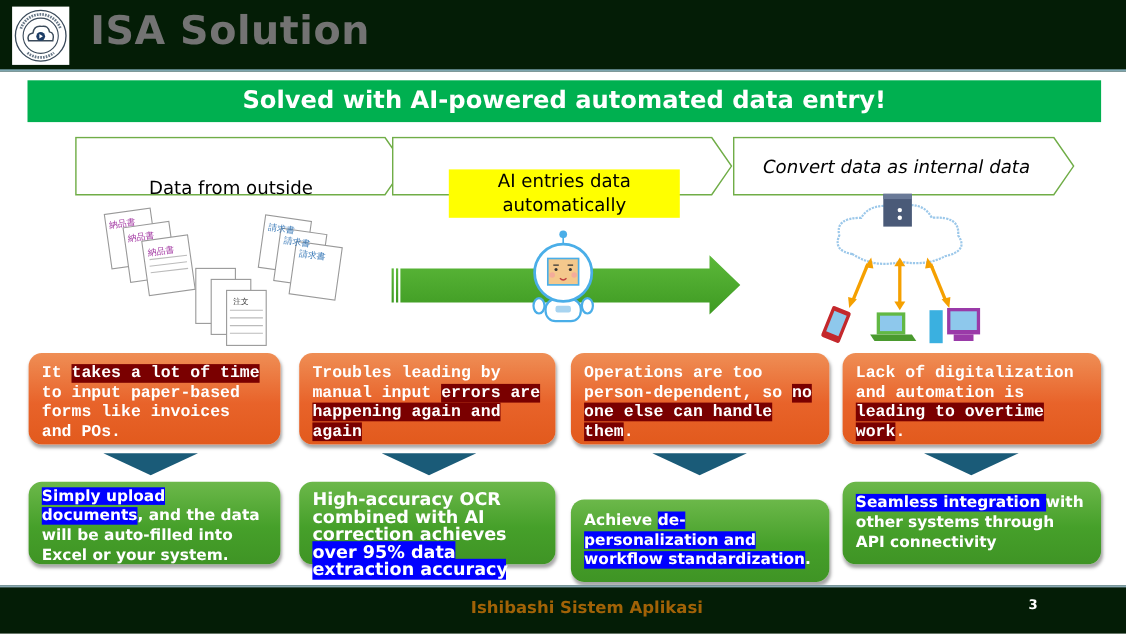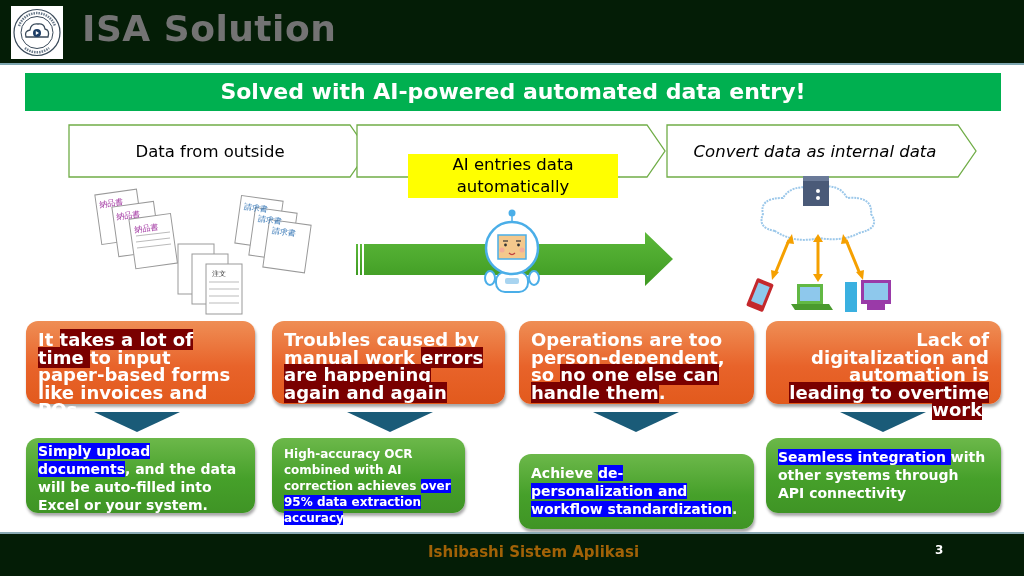--- a/index.html
+++ b/index.html
@@ -14,21 +14,21 @@
   .banner { position: absolute; left: 25px; top: 73px; width: 976px; height: 38px; background: #00b050; color: #ffffff; font-family: "DejaVu Sans", sans-serif; font-weight: bold; font-size: 22px; text-align: center; line-height: 38px; }
 
   .chevrons { position: absolute; left: 0; top: 124px; width: 1024px; height: 55px; }
   .chevrons svg { position: absolute; left: 0; top: 0; }
   .chev-label { position: absolute; top: 0; height: 55px; display: flex; align-items: center; justify-content: center; text-align: center; font-family: "DejaVu Sans", sans-serif; font-size: 16.5px; color: #000; line-height: 22px; }
   .hl-yellow { background: #ffff00; }
 
   .illus { position: absolute; }
 
   .card { position: absolute; border-radius: 12px; color: #ffffff; font-family: "DejaVu Sans", sans-serif; font-weight: bold; box-shadow: 1px 3px 3px rgba(0,0,0,0.35); padding: 10px 12px; }
-  .card.orange { top: 321px; height: 83px; background: linear-gradient(#ef8e55, #e8632a 55%, #e25a1d); font-size: 18px; line-height: 17.5px; }
+  .card.orange { top: 321px; height: 83px; background: linear-gradient(#ef8e55, #e8632a 55%, #e25a1d); font-size: 15px; line-height: 17.5px; font-family: Liberation Mono, monospace; }
   .card.green { top: 438px; height: 75px; background: linear-gradient(#6cb84a, #46a02a 55%, #3f9425); line-height: 18px; }
   .hl-red { background: #7a0000; }
   .hl-blue { background: #0000ff; }
 
   .down-arrow { position: absolute; top: 412px; width: 0; height: 0; border-left: 43px solid transparent; border-right: 43px solid transparent; border-top: 20px solid #1a5b78; }
 
   .footer { position: absolute; left: 0; top: 532px; width: 1024px; height: 44px; background: #041d06; border-top: 2px solid #8aaab4; }
   .footer-company { position: absolute; left: 428px; top: 9px; font-family: "DejaVu Sans", sans-serif; font-size: 15px; font-weight: bold; color: #a16207; }
   .footer-page { position: absolute; left: 935px; top: 9px; font-family: "DejaVu Sans", sans-serif; font-size: 12px; font-weight: bold; color: #ffffff; }
 </style>
@@ -51,21 +51,21 @@
 </div>
 
 <div class="banner">Solved with AI-powered automated data entry!</div>
 
 <div class="chevrons">
   <svg width="1024" height="55">
     <path d="M69 1 L350 1 L368 27 L350 53 L69 53 Z" fill="#fff" stroke="#70ad47" stroke-width="1.3"></path>
     <path d="M357 1 L647 1 L665 27 L647 53 L357 53 Z" fill="#fff" stroke="#70ad47" stroke-width="1.3"></path>
     <path d="M667 1 L958 1 L976 27 L958 53 L667 53 Z" fill="#fff" stroke="#70ad47" stroke-width="1.3"></path>
   </svg>
-  <div class="chev-label" style="left:69px;width:282px;">
+  <div class="chev-label" style="left:69px;width:282px;margin-top:19px;">
     <span>Data from outside</span>
   </div>
   <div class="chev-label" style="left:408px;width:210px;margin-top:24px;">
     <span class="hl-yellow">AI entries data automatically</span>
   </div>
   <div class="chev-label" style="left:680px;width:270px;font-style:italic;">
     <span>Convert data as internal data</span>
   </div>
 </div>
 
@@ -169,38 +169,38 @@
       <rect x="129" y="107" width="24" height="17" fill="#8ec8ec"></rect>
       <rect x="132" y="128" width="18" height="6" fill="#9a3aa8"></rect>
     </g>
   </svg>
 </div>
 
 <div class="card orange" style="left:26px;width:229px;">
   <span>It </span><span class="hl-red">takes a lot of time </span><span>to input paper-based forms like invoices and POs.</span>
 </div>
 <div class="card orange" style="left:272px;width:233px;">
-  <span>Troubles caused by manual work </span><span class="hl-red">errors are happening again and again</span>
+  <span>Troubles leading by manual input </span><span class="hl-red">errors are happening again and again</span>
 </div>
 <div class="card orange" style="left:519px;width:235px;">
   <span>Operations are too person-dependent, so </span><span class="hl-red">no one else can handle them</span><span>.</span>
 </div>
-<div class="card orange" style="left:766px;width:235px;text-align:right;">
+<div class="card orange" style="left:766px;width:235px;">
   <span>Lack of digitalization and automation is </span><span class="hl-red">leading to overtime work</span><span>.</span>
 </div>
 
 <div class="down-arrow" style="left:94px;"></div>
 <div class="down-arrow" style="left:347px;"></div>
 <div class="down-arrow" style="left:593px;"></div>
 <div class="down-arrow" style="left:840px;"></div>
 
 <div class="card green" style="left:26px;width:229px;font-size:14px;padding-top:4px;">
   <span class="hl-blue">Simply upload documents</span><span>, and the data will be auto-filled into Excel or your system.</span>
 </div>
-<div class="card green" style="left:272px;width:193px;font-size:12px;line-height:16px;padding-top:8px;">
+<div class="card green" style="left:272px;width:233px;font-size:16px;line-height:16px;padding-top:8px;">
   <span>High-accuracy OCR combined with AI correction achieves </span><span class="hl-blue">over 95% data extraction accuracy</span><span>.</span>
 </div>
 <div class="card green" style="left:519px;width:235px;font-size:14px;padding-top:10px;margin-top:16px;">
   <span>Achieve </span><span class="hl-blue">de-personalization and workflow standardization</span><span>.</span>
 </div>
 <div class="card green" style="left:766px;width:235px;font-size:14px;padding-top:10px;">
   <span class="hl-blue">Seamless integration </span><span>with other systems through API connectivity</span>
 </div>
 
 <div class="footer">

